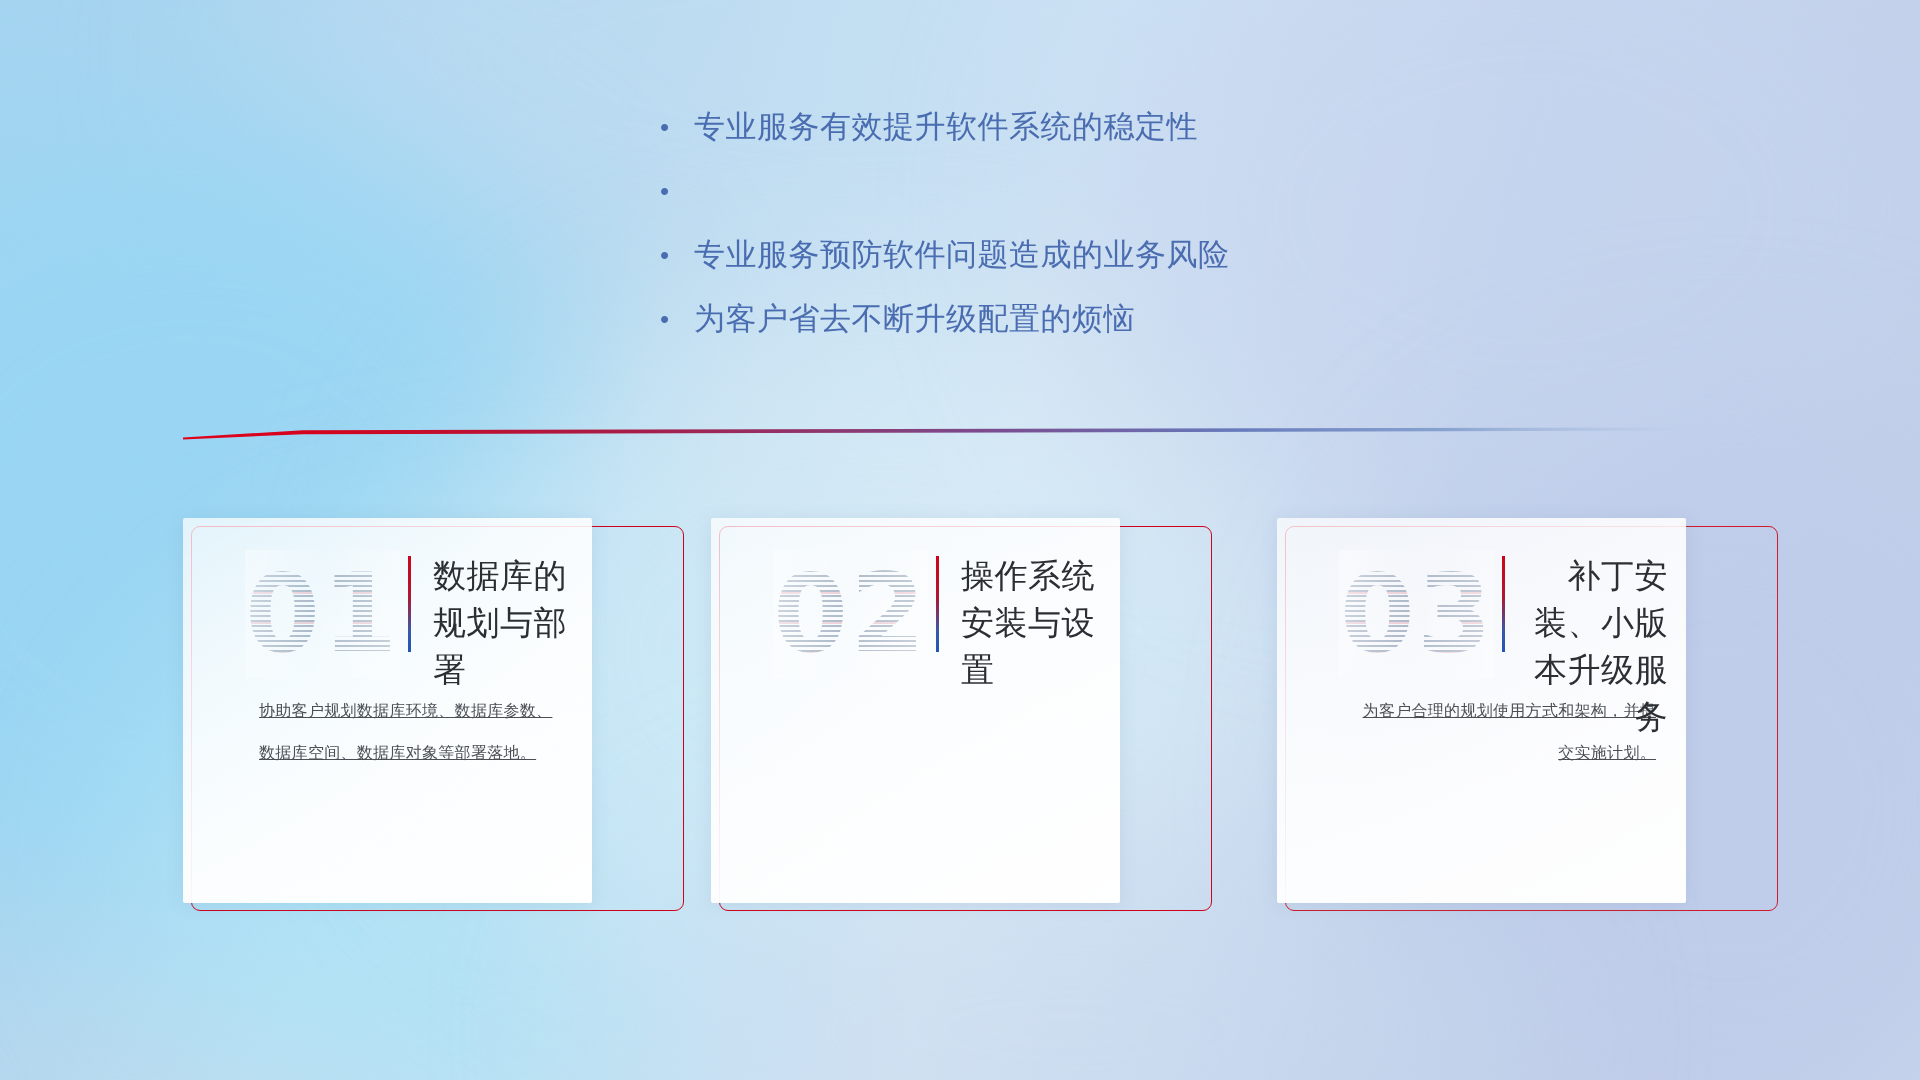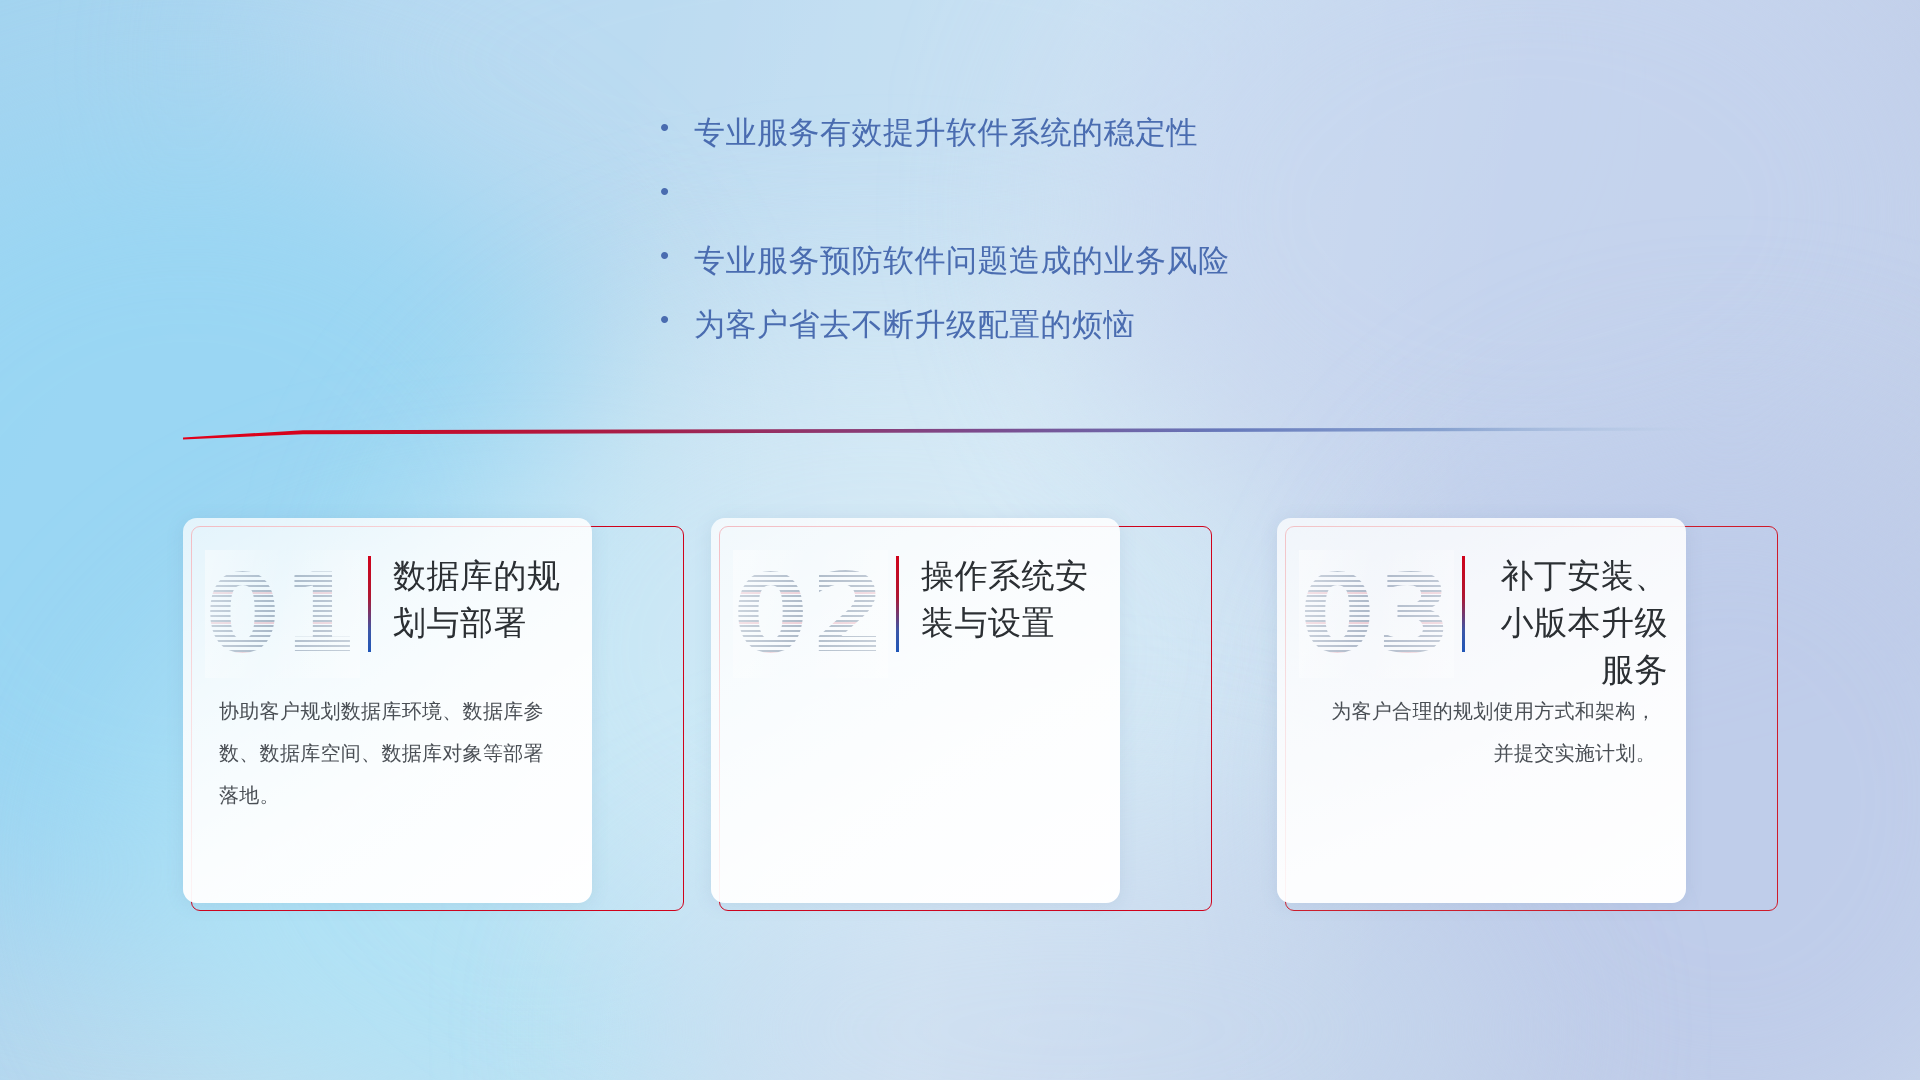--- a/index.html
+++ b/index.html
@@ -54,21 +54,21 @@
     white-space:nowrap;
   }
   .bullet-dot {
     width:34px;
     flex:0 0 34px;
     font-size:26px;
     line-height:38px;
     color:#4a6cb0;
     text-align:left;
   }
-  .bullet-text { line-height:38px;margin-top:6px; }
+  .bullet-text { line-height:38px; }
 
   
   #divider {
     position:absolute;
     left:183px; top:424px;
     width:1537px; height:16px;
   }
   #divider svg { display:block; width:100%; height:100%; }
 
   
@@ -93,28 +93,29 @@
     width:493px; height:385px;
     border:1.5px solid #d0021b;
     border-radius:9px;
   }
   .card-wrap.c3 .card-outline { border-color:#cf1b2a; }
 
   .card {
     position:absolute;
     left:0; top:0;
     width:409px; height:385px;
-    border-radius:14px;
+    border-radius:2px;
     background:linear-gradient(152deg,
         rgba(255,255,255,.72) 0%,
         rgba(255,255,255,.86) 30%,
         rgba(255,255,255,.95) 62%,
         rgba(255,255,255,.99) 100%);
     box-shadow:0 2px 18px rgba(90,120,165,.13);
     overflow:hidden;
+    padding-left:40px;
   }
 
   .card-head {
     position:relative;
     height:168px;
     padding:24px 18px 0 22px;
     display:flex;
     align-items:flex-start;
   }
 
@@ -166,24 +167,25 @@
     font-size:33px;
     line-height:47px;
     color:#2b2f33;
     letter-spacing:.5px;
     padding-top:10px;
     max-width:250px;
   }
 
   .card-body {
     padding:4px 30px 0 36px;
-    font-size:20px;
+    font-size:16px;
     line-height:42px;
     color:#4a4f55;
     letter-spacing:.3px;
+    text-decoration:underline;
   }
 </style>
 </head>
 <body>
 
 <div id="bg">
   <div class="bg-base"></div>
   <div class="glow glow-f"></div>
   <div class="glow glow-a"></div>
   <div class="glow glow-b"></div>

